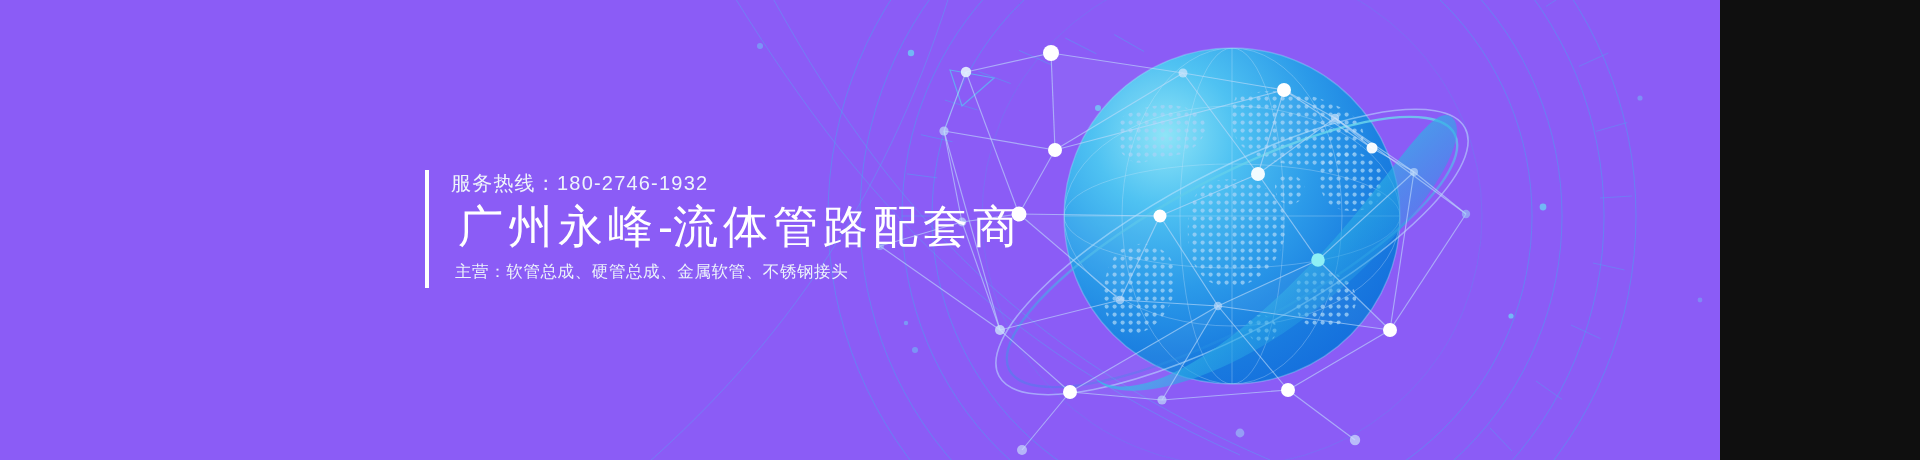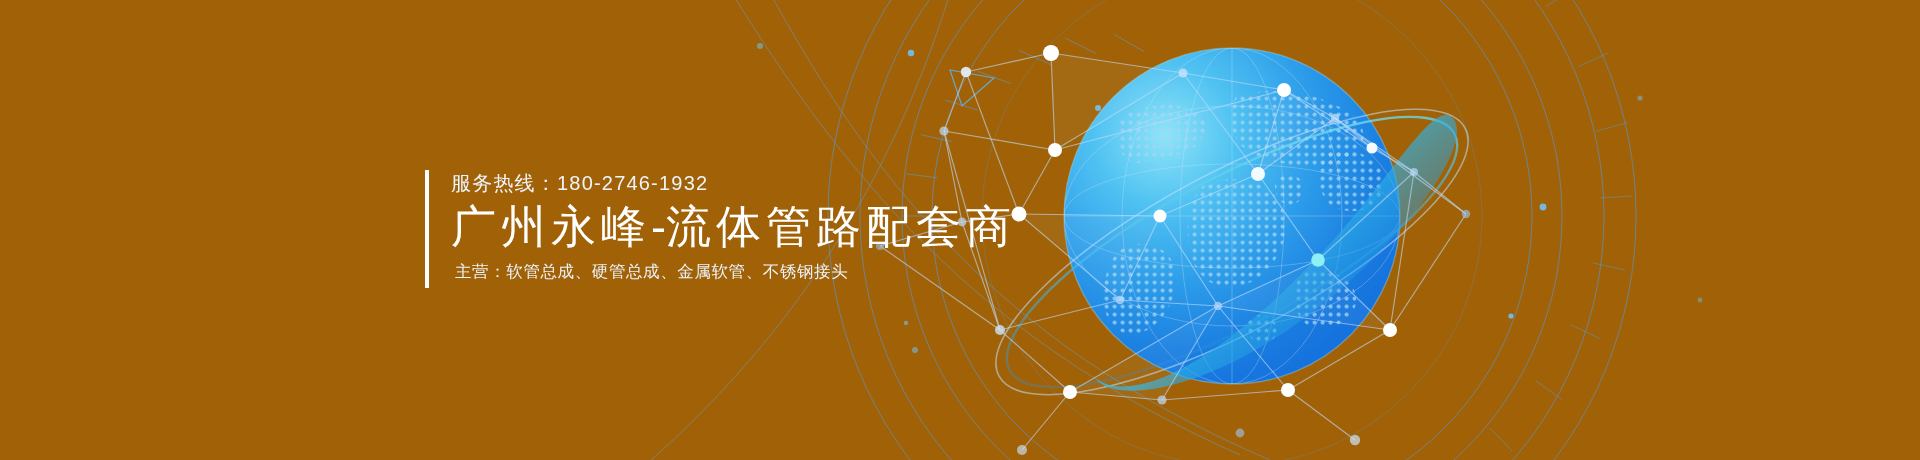--- a/index.html
+++ b/index.html
@@ -2,25 +2,26 @@
 <html><head>
 <meta charset="utf-8">
 <style>
   html, body {
     margin: 0;
     padding: 0;
     background: #0f0f0f;
   }
   #banner {
     position: relative;
-    width: 1920px;
+    width: 1672px;
     height: 460px;
     overflow: hidden;
-    background: #a16207;
+    background: #8b5cf6;
     font-family: "Liberation Sans", "DejaVu Sans", sans-serif;
+    padding-left: 48px;
   }
 
   
   .layer {
     position: absolute;
     top: 0;
     left: 0;
     width: 1920px;
     height: 460px;
     pointer-events: none;
@@ -43,21 +44,21 @@
     line-height: 26px;
     margin: 0 0 4px 0;
     white-space: nowrap;
     font-weight: 400;
   }
   .headline {
     color: #ffffff;
     font-size: 45px;
     line-height: 54px;
     letter-spacing: 5px;
-    margin: 0 0 6px 0;
+    margin: 0 0 6px 7px;
     white-space: nowrap;
     font-weight: 400;
   }
   .headline .dash {
     letter-spacing: 0px;
   }
   .subline {
     color: #ecf3fb;
     font-size: 16.5px;
     line-height: 22px;

